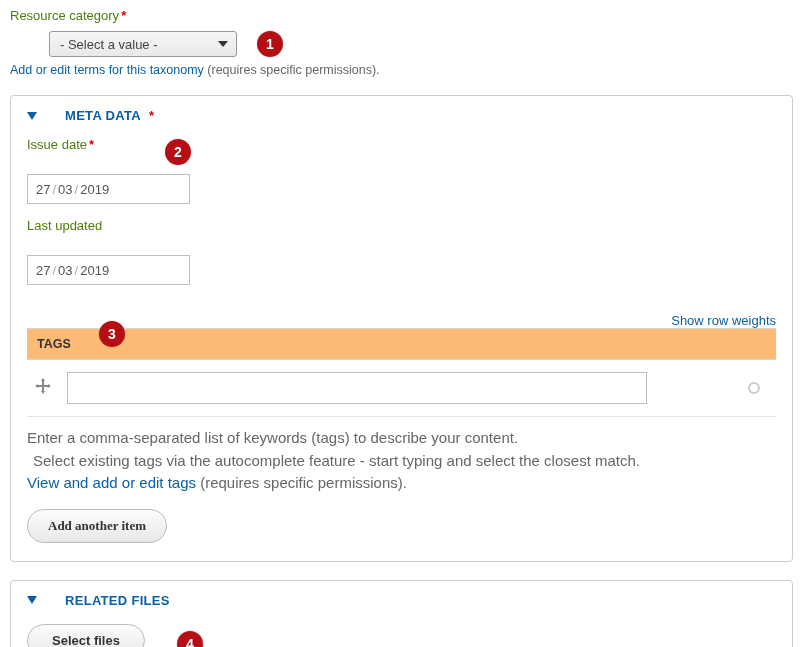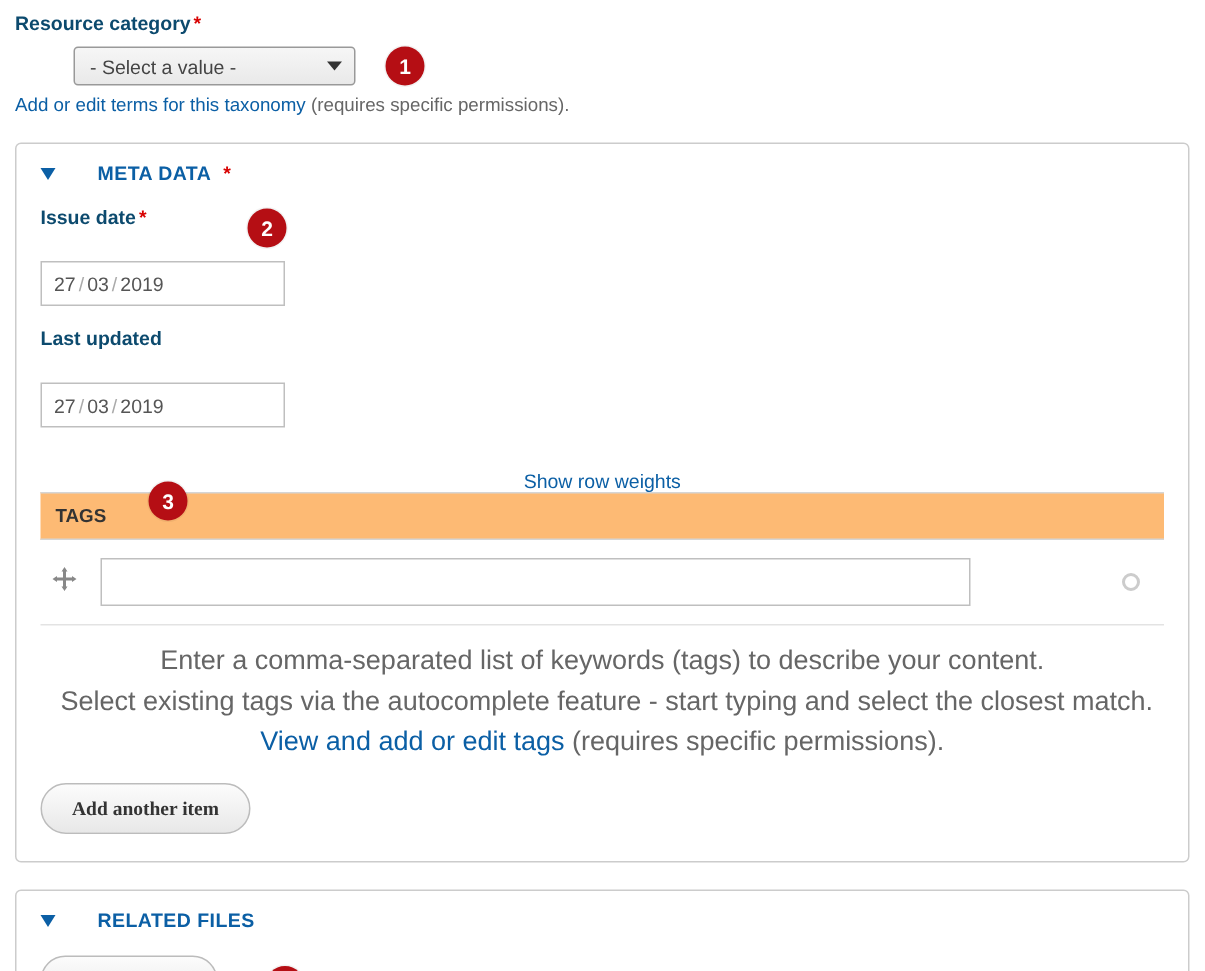--- a/index.html
+++ b/index.html
@@ -4,21 +4,21 @@
 <style>
   * { box-sizing: border-box; margin: 0; padding: 0; }
   body {
     font-family: Verdana, Geneva, sans-serif;
     font-size: 13px;
     color: #333;
     background: #fff;
     padding: 8px 10px 18px 10px;
     width: 803px;
   }
-  .label { font-weight: bold; color: #0c4a6e; margin-bottom: 4px; display: inline-block; }
+  .label { font-weight: normal; color: #4d7c0f; margin-bottom: 4px; display: inline-block; }
   .req { color: #d80000; font-weight: bold; margin-left: 2px; }
   .select {
     display: inline-flex;
     align-items: center;
     justify-content: space-between;
     border: 1px solid #999;
     background: linear-gradient(#f6f6f6, #e9e9e9);
     height: 26px;
     padding: 0 8px 0 10px;
     font-size: 13px;
@@ -71,21 +71,21 @@
     border: 1px solid #bfbfbf;
     background: #fff;
     width: 163px; height: 30px;
     padding: 0 8px;
     color: #555;
     font-size: 13px;
     margin-top: 18px;
   }
   .date-input span.sep { color: #aaa; margin: 0 2px; }
   .date-input span.val { color: #555; }
-  .rowweights { text-align: center; margin-top: 28px; margin-bottom: -2px; }
+  .rowweights { text-align: right; margin-top: 28px; margin-bottom: -2px; }
   .tags-header {
     background: #fdba74;
     border-top: 1px solid #d5d5d5;
     border-bottom: 1px solid #d5d5d5;
     padding: 8px 10px;
     font-weight: bold;
     color: #333;
     font-size: 12.5px;
     margin-top: 2px;
     position: relative;
@@ -111,21 +111,21 @@
     background: #fff;
     padding-right: 28px;
   }
   .spinner {
     position: absolute;
     right: 10px; top: 50%; transform: translateY(-50%);
     width: 12px; height: 12px;
     border: 2px solid #ccc;
     border-radius: 50%;
   }
-  .help-block { color: #666; font-size: 18px; margin-top: 10px; line-height: 1.5; text-align: center; }
+  .help-block { color: #666; font-size: 15px; margin-top: 10px; line-height: 1.5; }
   .pill-btn {
     display: inline-block;
     border: 1px solid #bcbcbc;
     background: linear-gradient(#fcfcfc, #e8e8e8);
     border-radius: 18px;
     padding: 8px 20px;
     font-weight: bold;
     color: #333;
     cursor: pointer;
     font-size: 13px;

